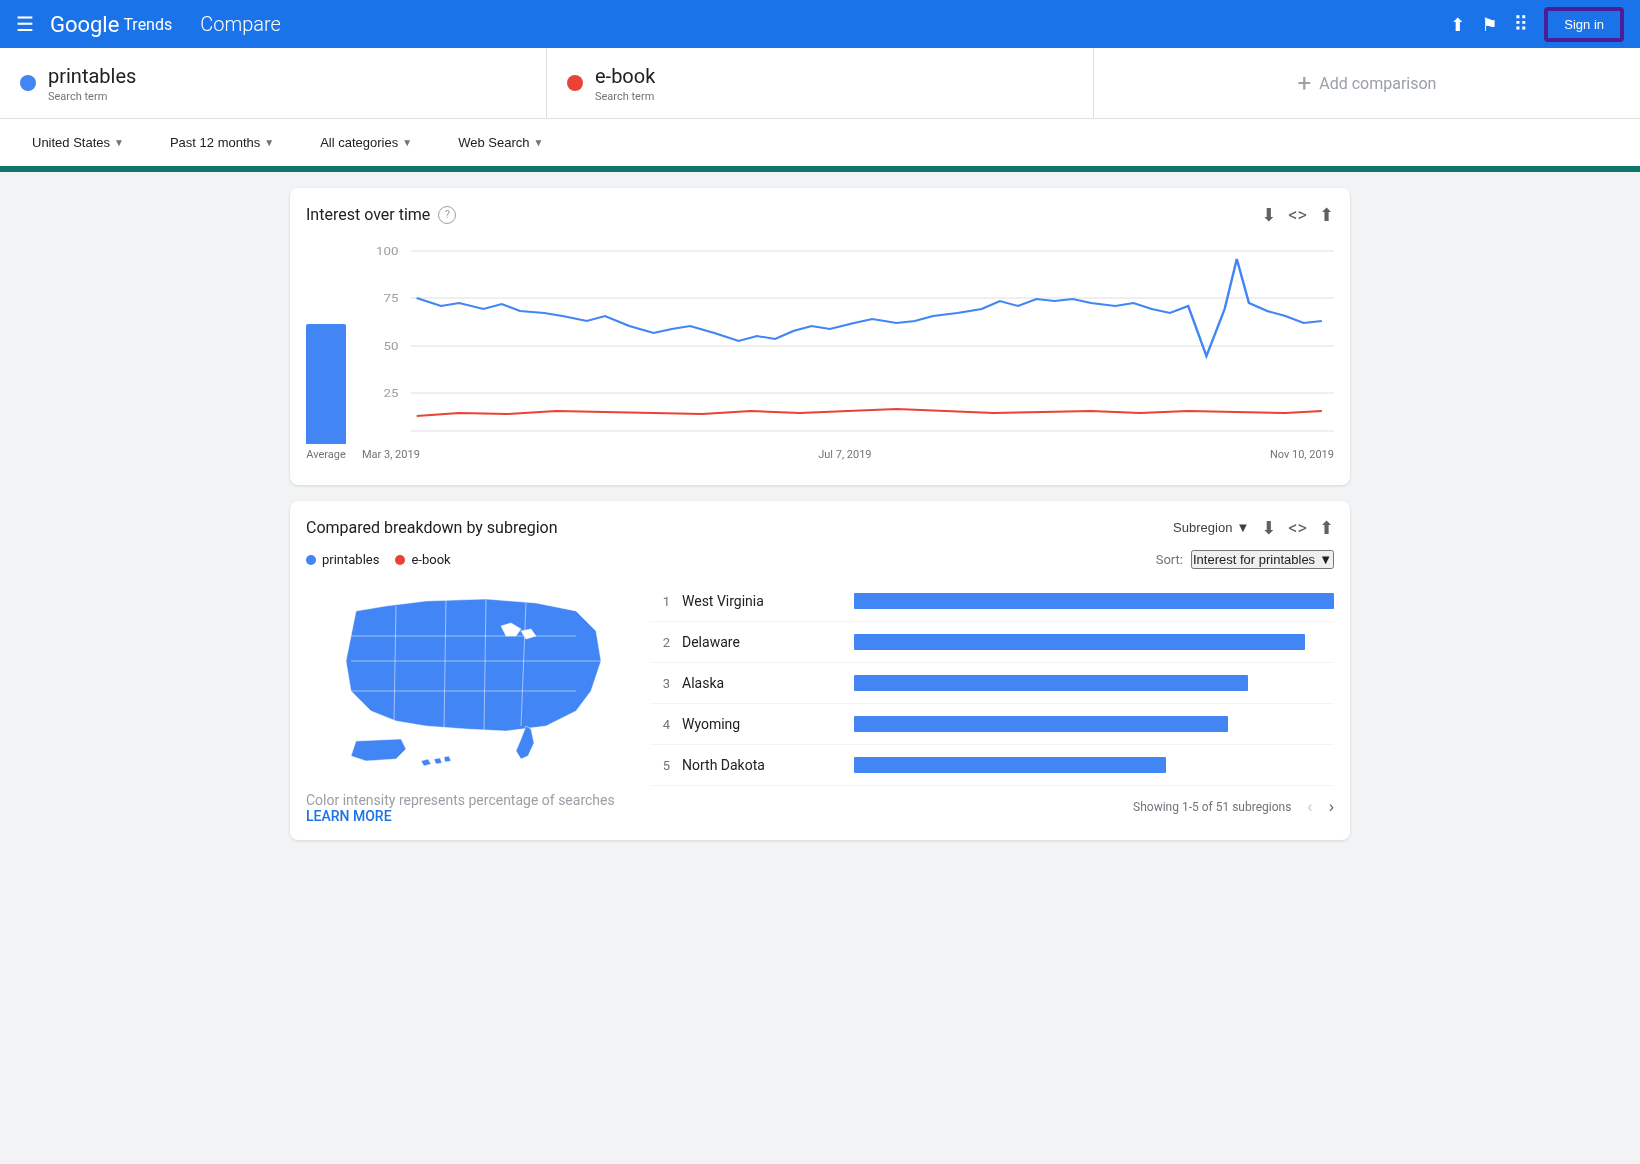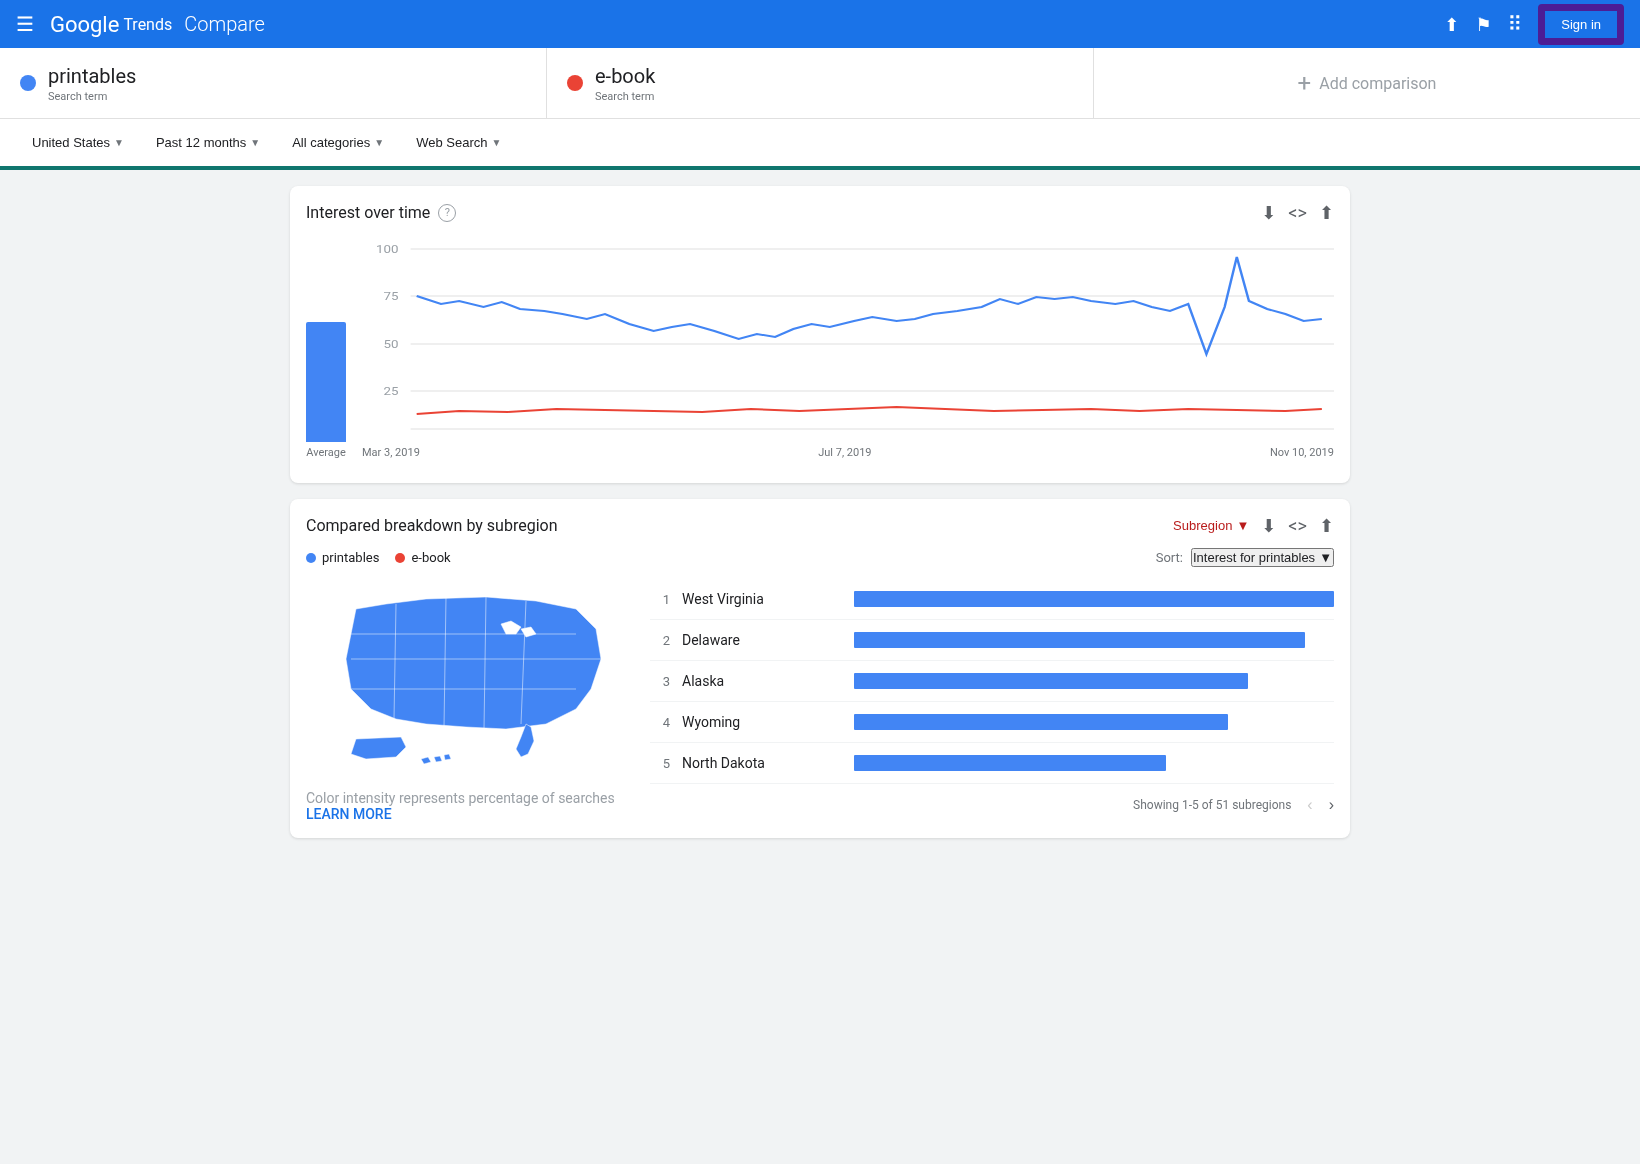--- a/index.html
+++ b/index.html
@@ -9,30 +9,30 @@
     .header {
       background: #1a73e8;
       height: 48px;
       display: flex;
       align-items: center;
       padding: 0 16px;
       position: relative;
       z-index: 10;
     }
     .header-menu-icon { color: white; font-size: 20px; cursor: pointer; margin-right: 16px; }
-    .header-logo { display: flex; align-items: center; gap: 4px; margin-right: 4px; }
+    .header-logo { display: flex; align-items: center; gap: 4px; margin-right: 20px; }
     .header-logo-google { font-size: 22px; color: white; font-weight: 400; }
     .header-logo-trends { font-size: 16px; color: white; font-weight: 400; }
     .header-compare { font-size: 20px; color: white; font-weight: 300; margin-left: 8px; text-align: center; }
     .header-spacer { flex: 1; }
     .header-icons { display: flex; align-items: center; gap: 16px; }
     .header-icon { color: white; font-size: 18px; cursor: pointer; }
     .header-apps { color: white; font-size: 20px; cursor: pointer; }
     .header-signin {
-      border: 7px solid #4c1d95;
+      border: 4px solid #4c1d95;
       color: white;
       background: transparent;
       padding: 6px 16px;
       border-radius: 4px;
       font-size: 13px;
       cursor: pointer;
       font-weight: 500;
     }
 
     
@@ -71,22 +71,22 @@
       padding: 14px 20px;
     }
     .add-comparison-plus { font-size: 24px; }
 
     
     .filters {
       background: white;
       display: flex;
       align-items: center;
       padding: 8px 20px;
-      gap: 8px;
-      border-bottom: 4px solid #0f766e;
+      gap: 22px;
+      border-bottom: 6px solid #0f766e;
     }
     .filter-btn {
       display: flex;
       align-items: center;
       gap: 4px;
       padding: 8px 12px;
       border: none;
       background: transparent;
       cursor: pointer;
       color: #202124;
@@ -190,21 +190,21 @@
       align-items: center;
       gap: 4px;
       color: #202124;
       cursor: pointer;
       font-size: 13px;
     }
     .breakdown-subregion-btn {
       display: flex;
       align-items: center;
       gap: 4px;
-      color: #b91c1c;
+      color: #404040;
       cursor: pointer;
       font-size: 13px;
       border: none;
       background: transparent;
     }
 
     .breakdown-legend {
       display: flex;
       align-items: center;
       gap: 16px;

